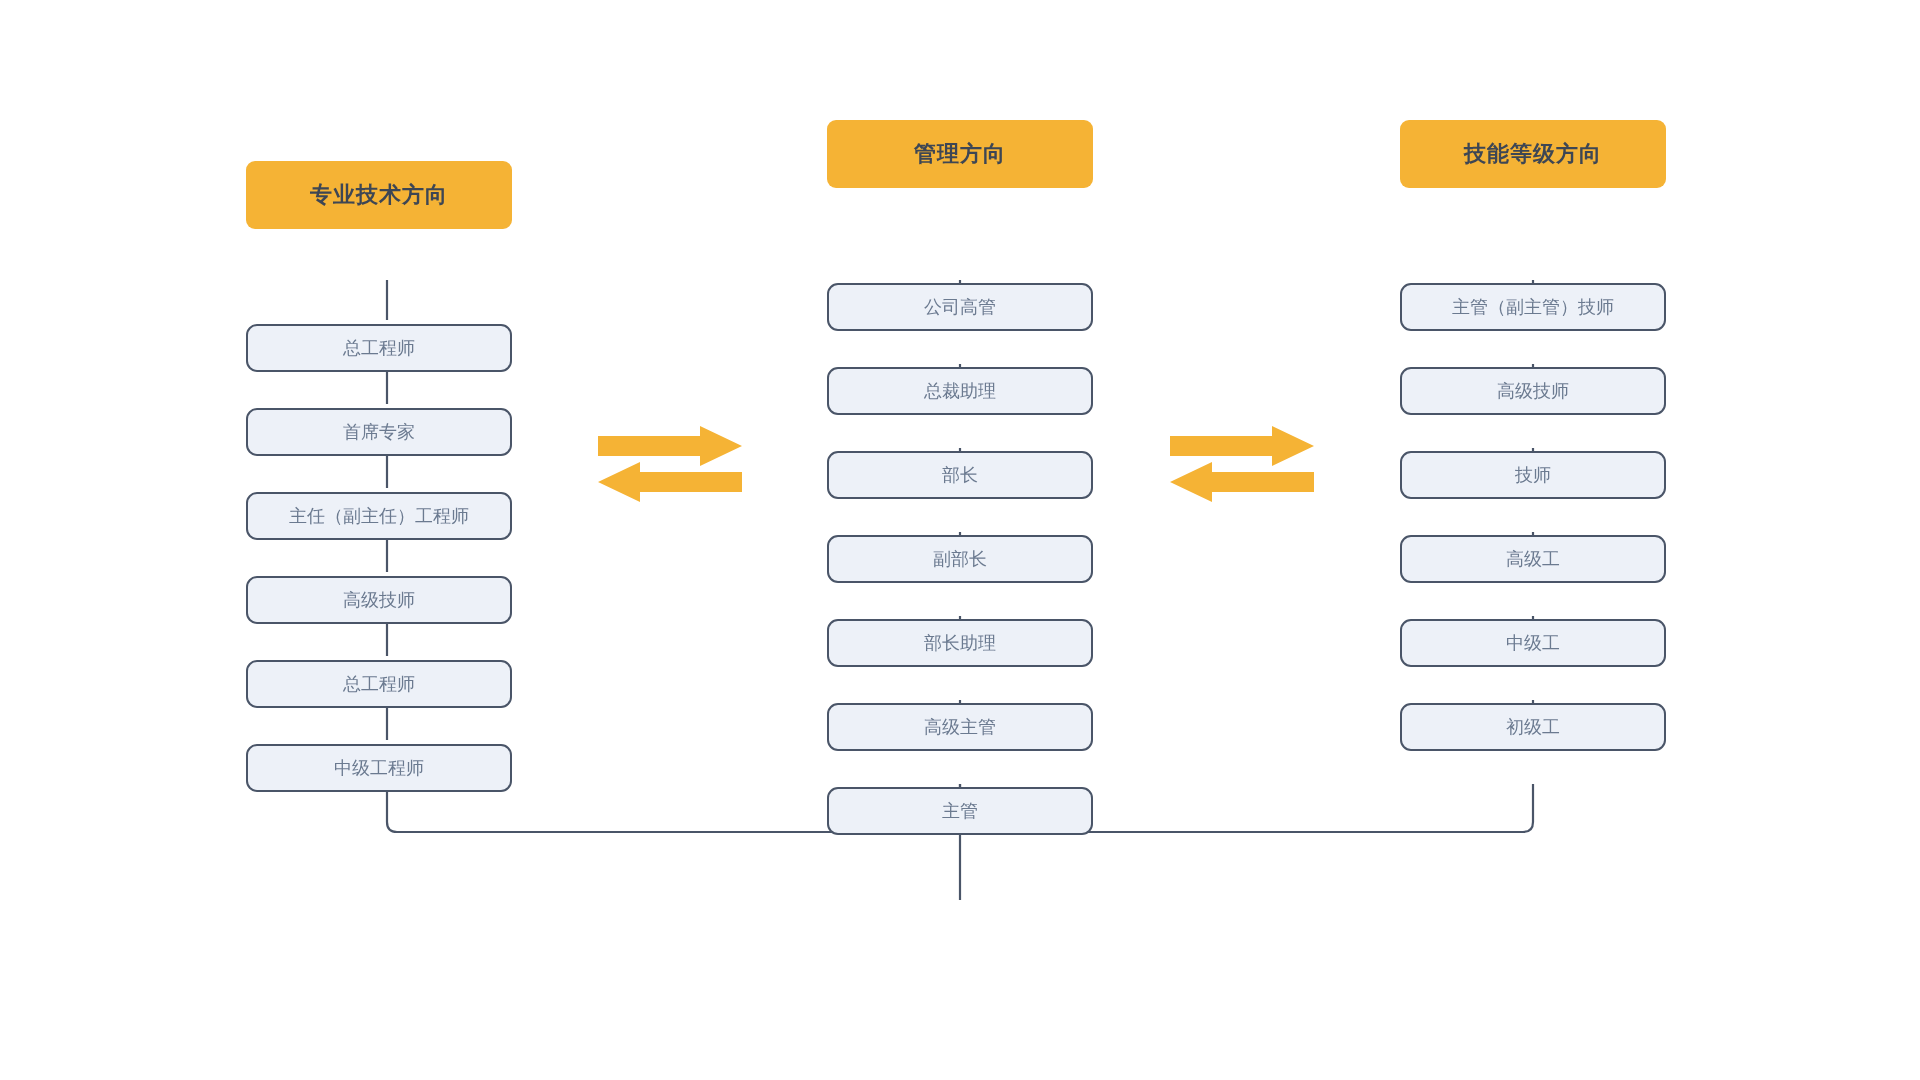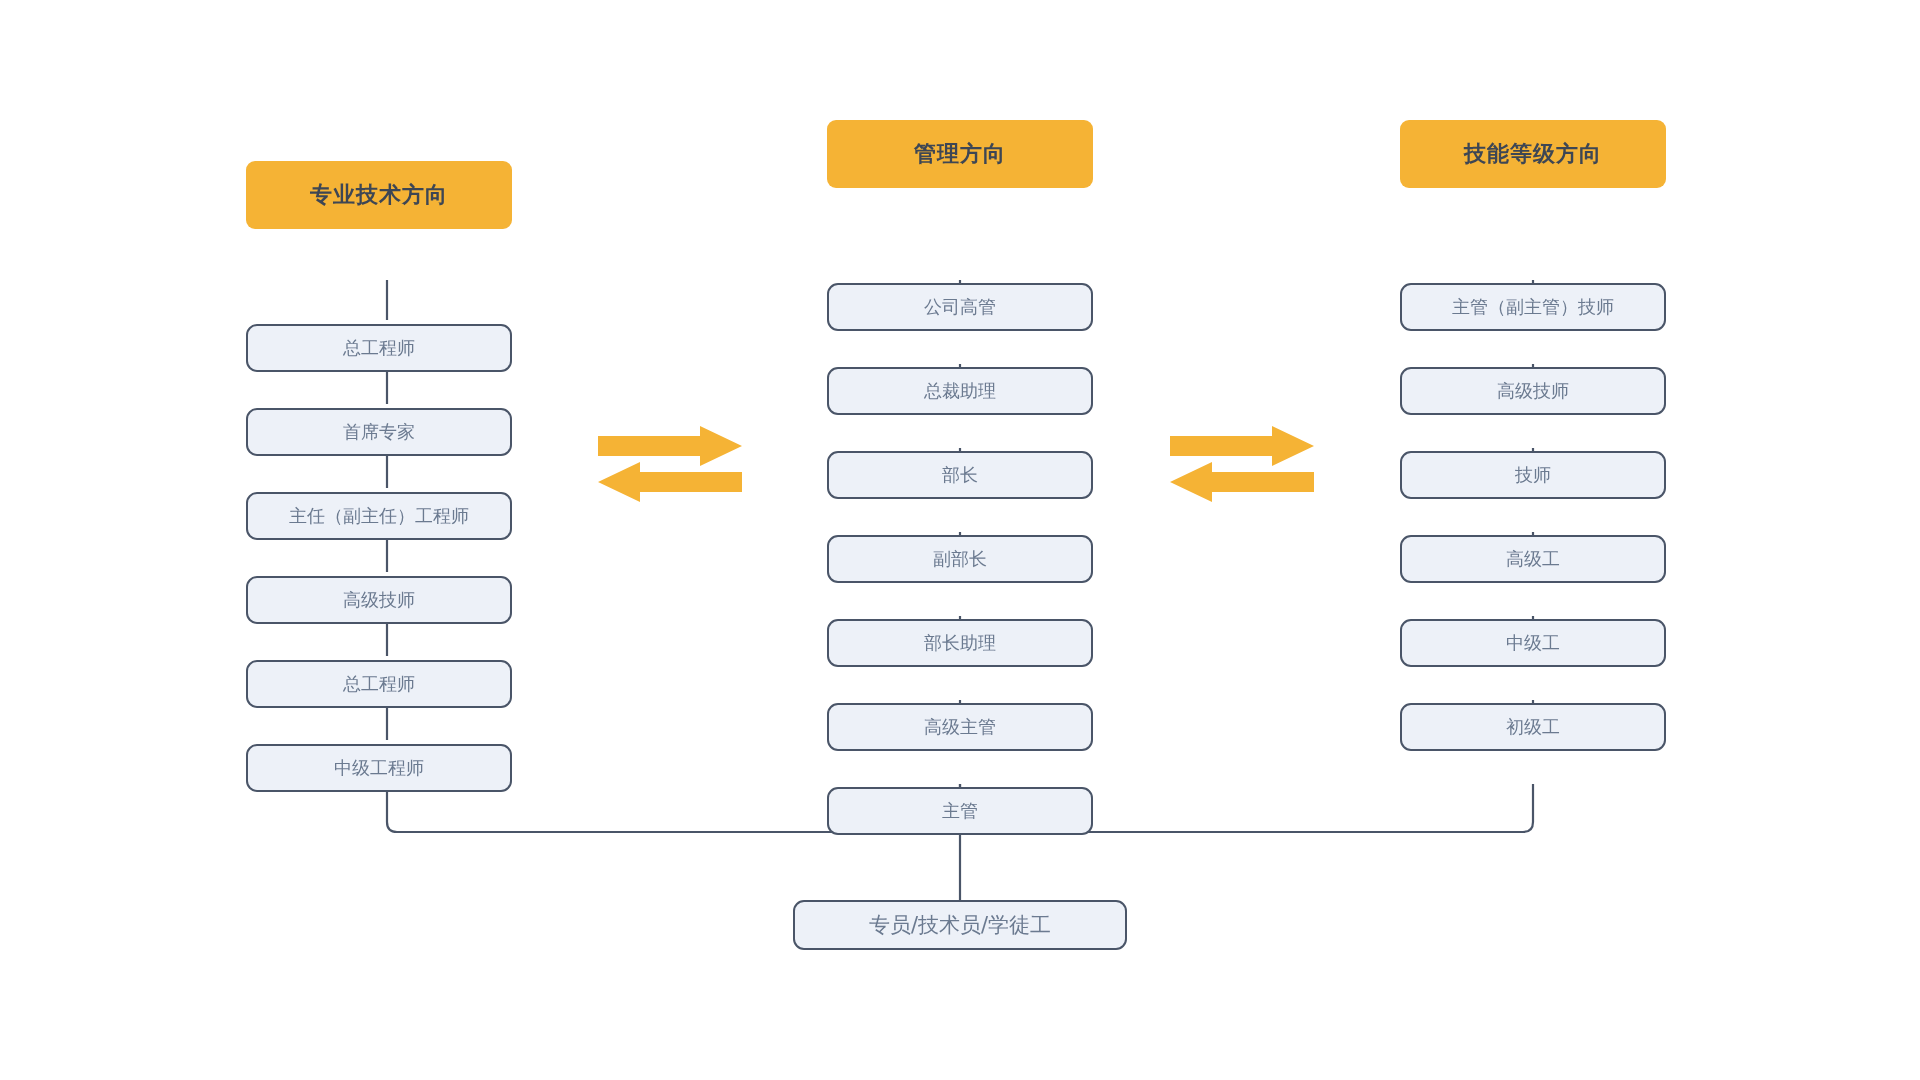--- a/index.html
+++ b/index.html
@@ -191,15 +191,14 @@
   <svg class="arrow-pair arrows-left" viewBox="0 0 148 80" xmlns="http://www.w3.org/2000/svg">
     <polygon fill="#F5B335" points="2,12 104,12 104,2 146,22 104,42 104,32 2,32"></polygon>
     <polygon fill="#F5B335" points="146,48 44,48 44,38 2,58 44,78 44,68 146,68"></polygon>
   </svg>
 
   <svg class="arrow-pair arrows-right" viewBox="0 0 148 80" xmlns="http://www.w3.org/2000/svg">
     <polygon fill="#F5B335" points="2,12 104,12 104,2 146,22 104,42 104,32 2,32"></polygon>
     <polygon fill="#F5B335" points="146,48 44,48 44,38 2,58 44,78 44,68 146,68"></polygon>
   </svg>
 
-  <div class="node-bottom">专员/技术员/学徒工</div>
 
 </div>
 
 </body></html>

